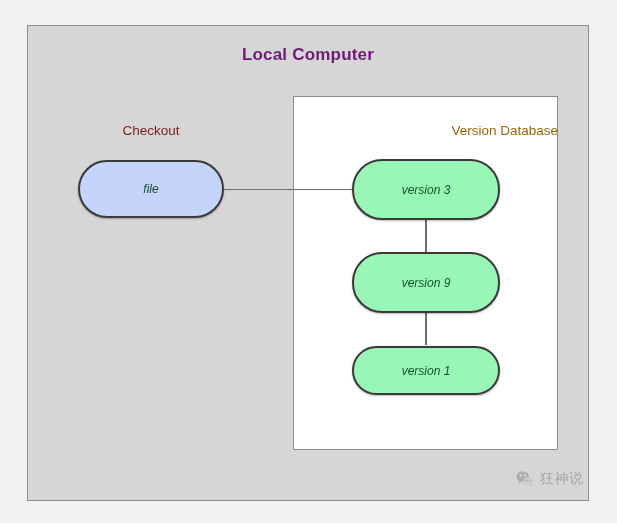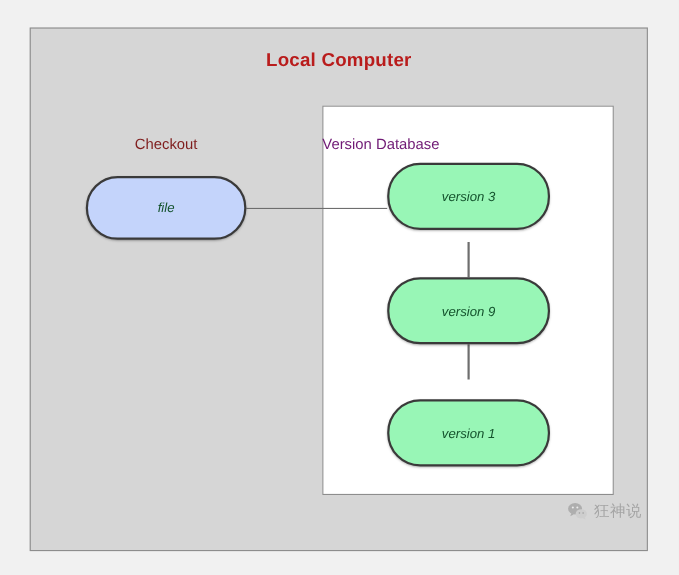--- a/index.html
+++ b/index.html
@@ -29,44 +29,44 @@
   }
 
   #local-computer-title {
     position: absolute;
     left: 0;
     top: 19px;
     width: 100%;
     text-align: center;
     font-size: 17px;
     font-weight: bold;
-    color: #b91c1c;
+    color: #701a75;
     letter-spacing: 0.2px;
   }
 
   
   #version-database-box {
     position: absolute;
     left: 293px;
     top: 96px;
     width: 265px;
     height: 354px;
     background: #ffffff;
     border: 1.5px solid #8d8d8d;
     box-sizing: border-box;
   }
 
   #version-database-title {
     position: absolute;
     left: 293px;
     top: 123px;
     width: 265px;
-    text-align: left;
+    text-align: right;
     font-size: 13.5px;
-    color: #701a75;
+    color: #a16207;
   }
 
   
   #checkout-label {
     position: absolute;
     left: 78px;
     top: 123px;
     width: 146px;
     text-align: center;
     font-size: 13.5px;
@@ -91,23 +91,23 @@
   .node-file {
     background: #c4d4fb;
   }
 
   .node-version {
     background: #98f6b6;
   }
 
   
   #node-file      { left: 78px;  top: 160px; width: 146px; height: 58px; border-radius: 29px; }
-  #node-version-3 { left: 352px; top: 148px; width: 148px; height: 61px; border-radius: 30px; }
+  #node-version-3 { left: 352px; top: 159px; width: 148px; height: 61px; border-radius: 30px; }
   #node-version-2 { left: 352px; top: 252px; width: 148px; height: 61px; border-radius: 30px; }
-  #node-version-1 { left: 352px; top: 363px; width: 148px; height: 61px; border-radius: 30px; }
+  #node-version-1 { left: 352px; top: 346px; width: 148px; height: 49px; border-radius: 30px; }
 
   
   .connector {
     position: absolute;
     background: #6e6e6e;
   }
   #connector-file-v3 {
     left: 224px;
     top: 188.5px;
     width: 128px;
@@ -123,21 +123,21 @@
     left: 425px;
     top: 313px;
     width: 1.6px;
     height: 32px;
   }
 
   
   #watermark {
     position: absolute;
     left: 515px;
-    top: 455px;
+    top: 469px;
     display: flex;
     align-items: center;
     gap: 5px;
     opacity: 0.55;
     text-align: right;
   }
   #watermark-icon {
     width: 20px;
     height: 20px;
     flex: 0 0 auto;

